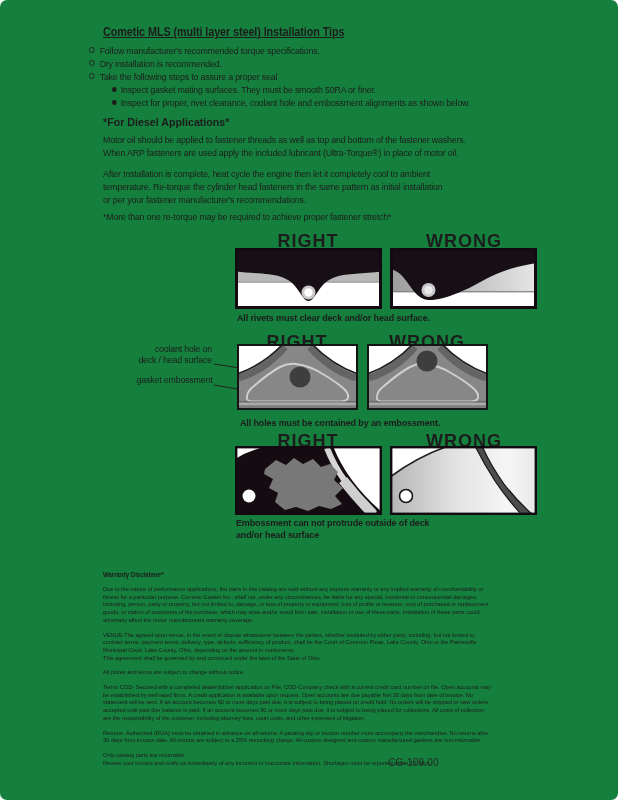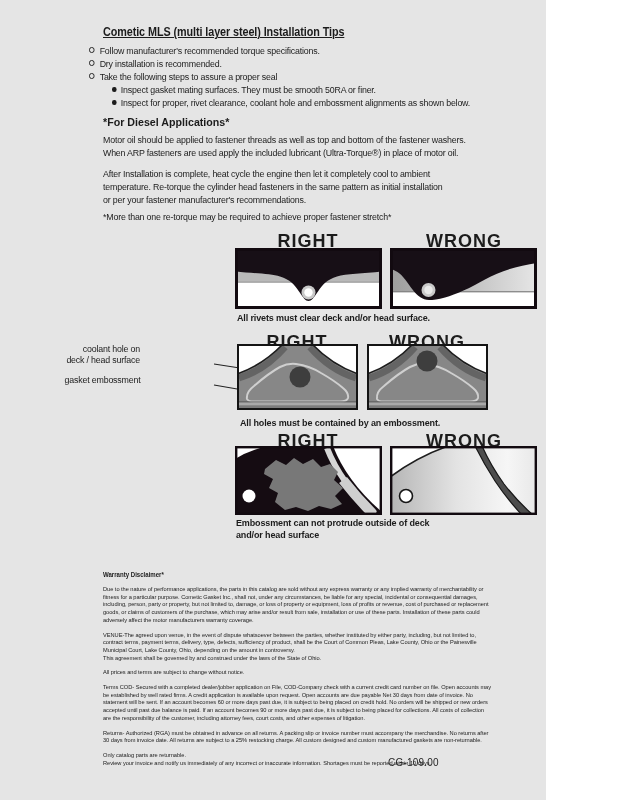--- a/index.html
+++ b/index.html
@@ -1,17 +1,17 @@
 <!DOCTYPE html>
 <html><head>
 <meta charset="utf-8">
 <style>
   html,body{margin:0;padding:0;background:#ffffff;}
-  .page{position:relative;width:546px;height:800px;background:#e5e5e5;
-        font-family:"Liberation Sans","DejaVu Sans",sans-serif;color:#1c1c1c;overflow:hidden;}
+  .page{position:relative;width:618px;height:800px;background:#15803d;
+        font-family:"Liberation Sans","DejaVu Sans",sans-serif;color:#1c1c1c;overflow:hidden;border-radius:7px;}
   .abs{position:absolute;}
   .title{left:103px;top:24px;margin:0;font-size:13.5px;font-weight:bold;text-decoration:underline;
          letter-spacing:-0.1px;transform:scaleX(0.8);transform-origin:left top;white-space:nowrap;}
   .cond{transform:scaleX(0.92);transform-origin:left top;}
   .body-t{font-size:9.6px;letter-spacing:-0.2px;line-height:13px;}
   .tips{left:89px;top:44px;}
   .tip{white-space:nowrap;}
   .tip.sub{margin-left:25px;}
   .ob{display:inline-block;width:3.6px;height:3.6px;border:1.1px solid #222;border-radius:50%;
       margin-right:6px;vertical-align:1.5px;}

